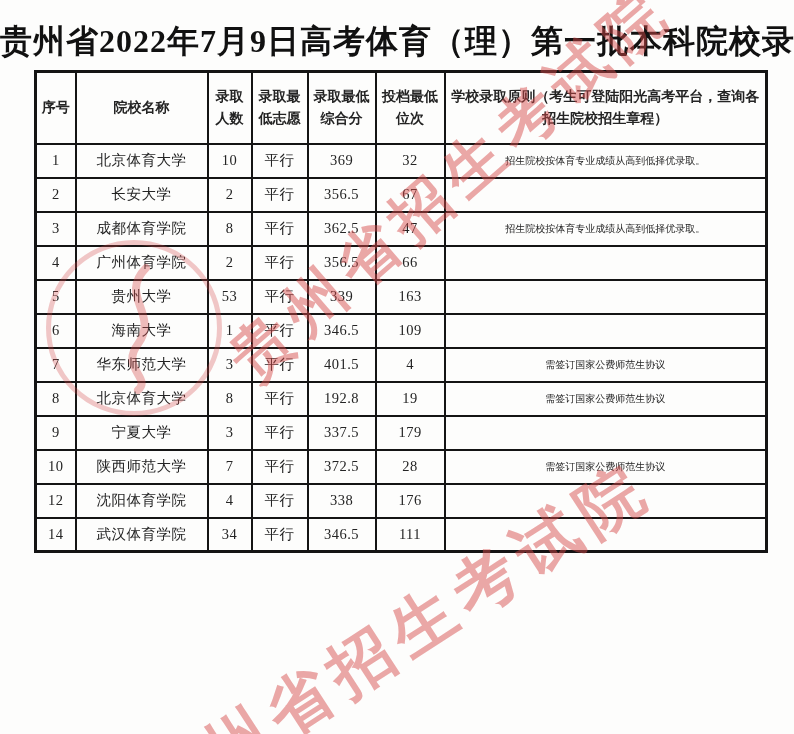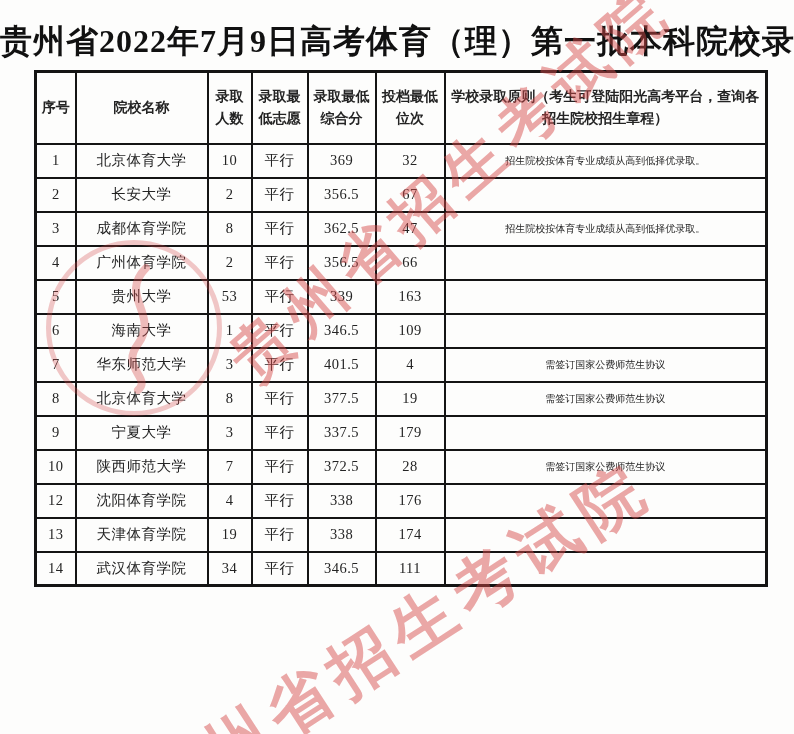--- a/index.html
+++ b/index.html
@@ -178,21 +178,21 @@
           <td class="col3">平行</td>
           <td class="col4">401.5</td>
           <td class="col5">4</td>
           <td class="col6">需签订国家公费师范生协议</td>
         </tr>
         <tr>
           <td class="col0">8</td>
           <td class="col1">北京体育大学</td>
           <td class="col2">8</td>
           <td class="col3">平行</td>
-          <td class="col4">377.5</td>
+          <td class="col4">192.8</td>
           <td class="col5">19</td>
           <td class="col6">需签订国家公费师范生协议</td>
         </tr>
         <tr>
           <td class="col0">9</td>
           <td class="col1">宁夏大学</td>
           <td class="col2">3</td>
           <td class="col3">平行</td>
           <td class="col4">337.5</td>
           <td class="col5">179</td>
@@ -207,29 +207,20 @@
           <td class="col5">28</td>
           <td class="col6">需签订国家公费师范生协议</td>
         </tr>
         <tr>
           <td class="col0">12</td>
           <td class="col1">沈阳体育学院</td>
           <td class="col2">4</td>
           <td class="col3">平行</td>
           <td class="col4">338</td>
           <td class="col5">176</td>
-          <td class="col6"></td>
-        </tr>
-        <tr>
-          <td class="col0">13</td>
-          <td class="col1">天津体育学院</td>
-          <td class="col2">19</td>
-          <td class="col3">平行</td>
-          <td class="col4">338</td>
-          <td class="col5">174</td>
           <td class="col6"></td>
         </tr>
         <tr>
           <td class="col0">14</td>
           <td class="col1">武汉体育学院</td>
           <td class="col2">34</td>
           <td class="col3">平行</td>
           <td class="col4">346.5</td>
           <td class="col5">111</td>
           <td class="col6"></td>

